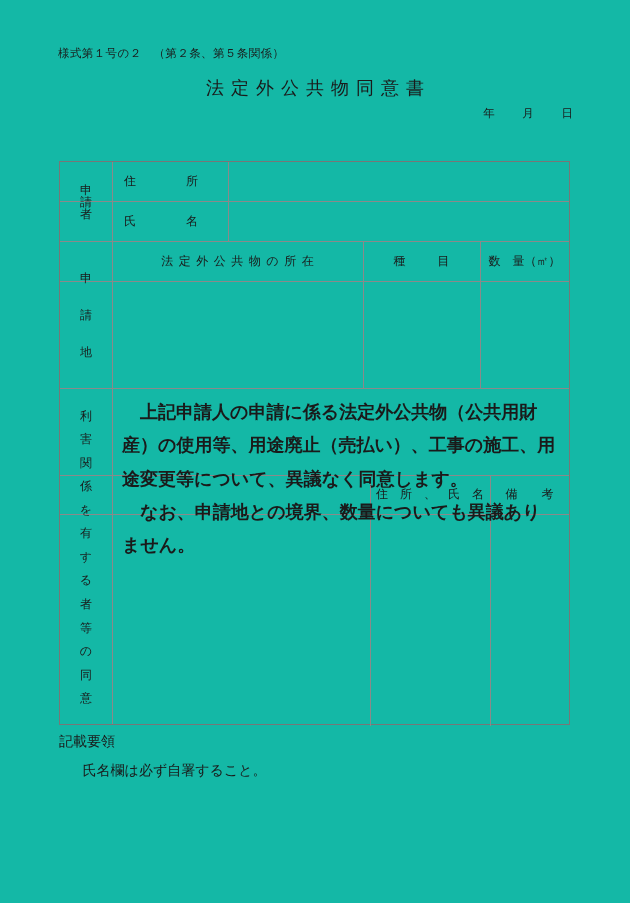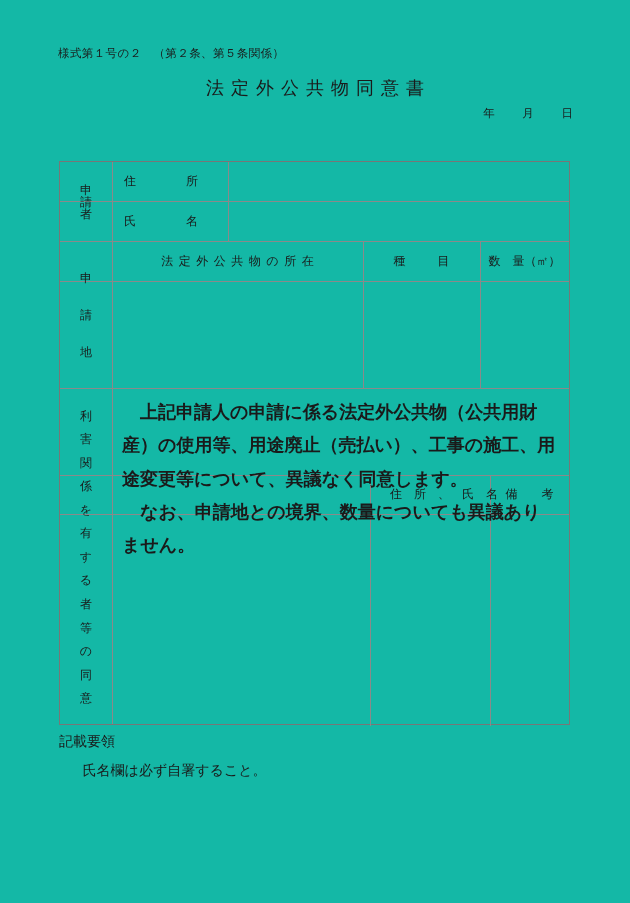--- a/index.html
+++ b/index.html
@@ -239,21 +239,21 @@
       <span class="ch">の</span>
       <span class="ch">同</span>
       <span class="ch">意</span>
     </div>
 
     <div class="consent-text" style="left:52px; top:226px; width:457px; height:87px;">
       <p>上記申請人の申請に係る法定外公共物（公共用財産）の使用等、用途廃止（売払い）、工事の施工、用途変更等について、異議なく同意します。</p>
       <p>なお、申請地との境界、数量についても異議ありません。</p>
     </div>
 
-    <div class="cell center" style="left:324px; top:313px; width:120px; height:39px;">住　所　、　氏　名</div>
+    <div class="cell center" style="left:310px; top:313px; width:120px; height:39px;">住　所　、　氏　名</div>
     <div class="cell center" style="left:430px; top:313px; width:79px; height:39px;">
       <span class="pair-sm" style="width:48px;">
         <span>備</span>
         <span>考</span>
       </span>
     </div>
 
     <div class="cell" style="left:52px; top:352px; width:258px; height:212px; padding-left:10px; align-items:flex-start; padding-top:8px;"></div>
     <div class="cell" style="left:310px; top:352px; width:120px; height:212px; padding-left:10px; align-items:flex-start; padding-top:8px;"></div>
     <div class="cell" style="left:430px; top:352px; width:79px; height:212px; padding-left:10px; align-items:flex-start; padding-top:8px;"></div>

